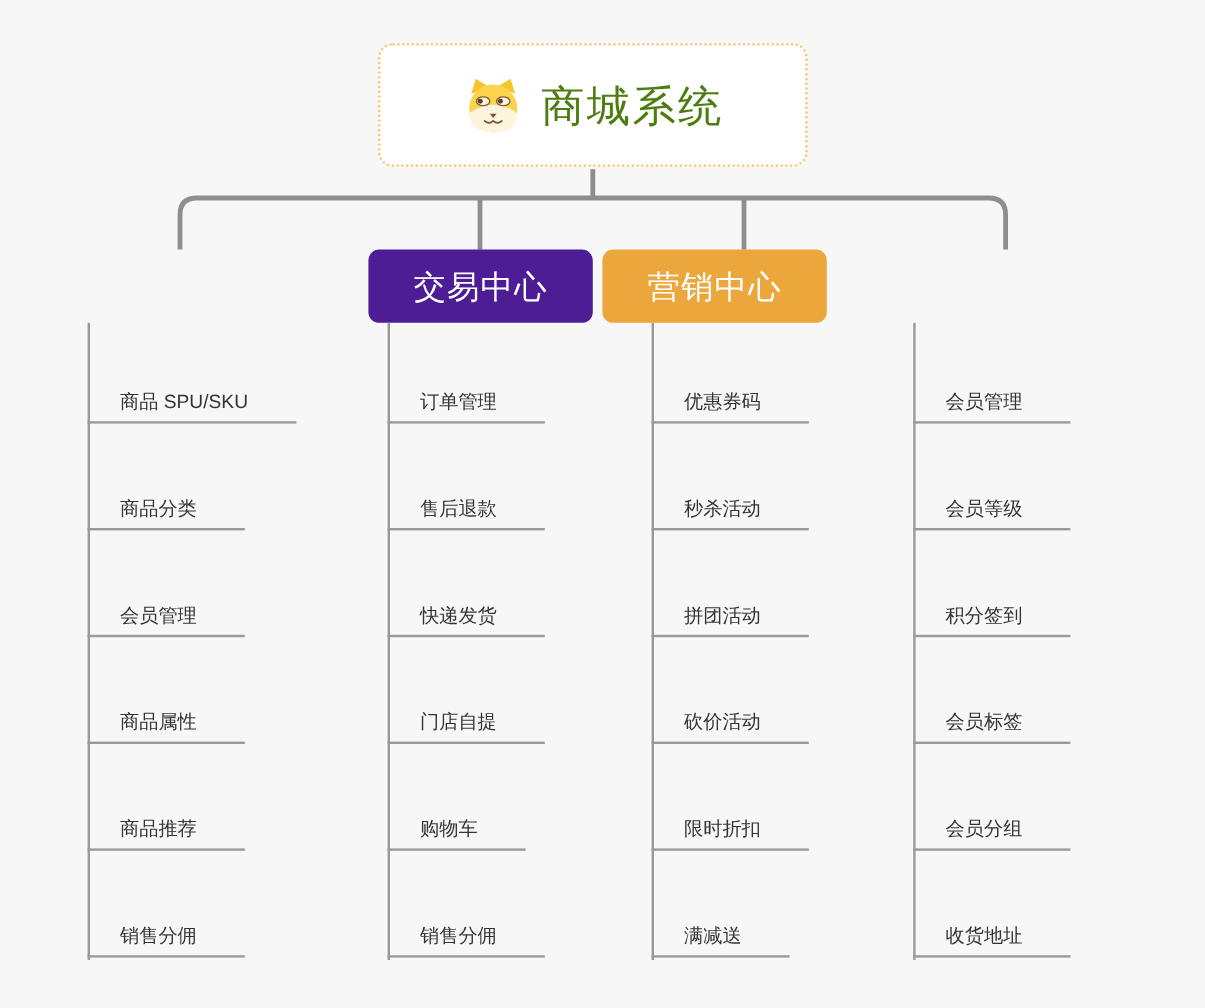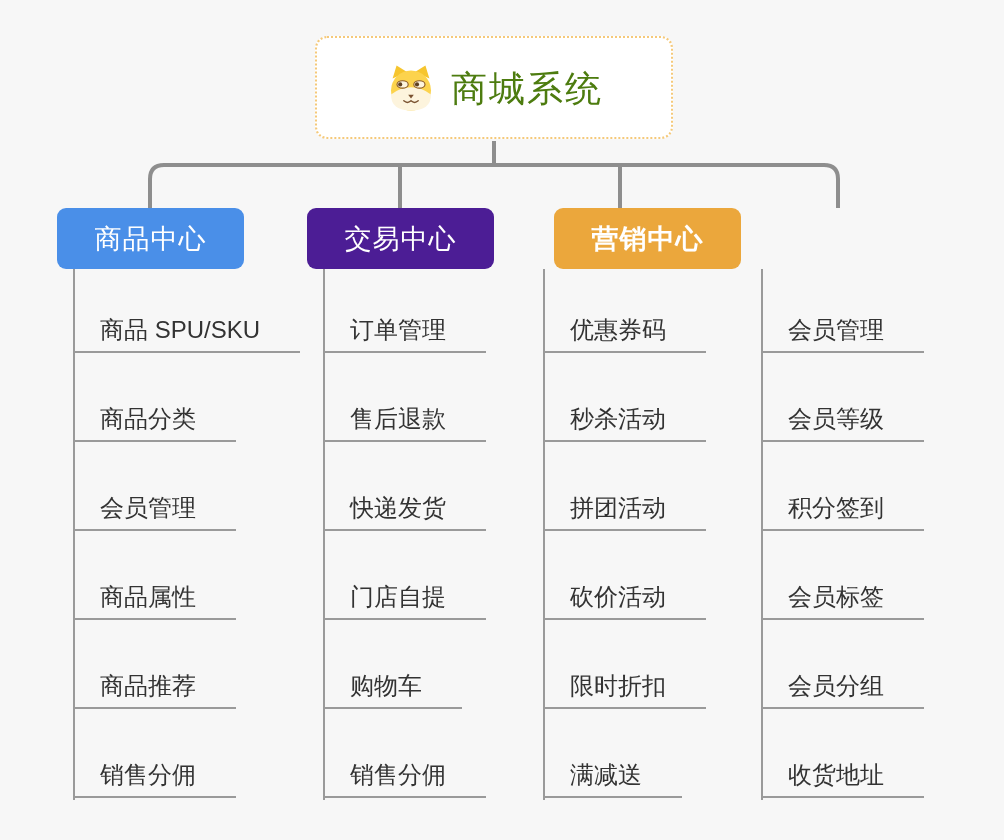--- a/index.html
+++ b/index.html
@@ -28,40 +28,40 @@
   
   .branch-header{
     position:absolute;top:208px;width:187px;height:61px;
     border-radius:9px;box-sizing:border-box;
     display:flex;align-items:center;justify-content:center;
     color:#ffffff;font-size:27px;letter-spacing:1px;
     cursor:pointer;
   }
   .bh-1{left:57px;background:#4a8fe8;}
   .bh-2{left:307px;background:#ec5b56;}
-  .bh-3{left:554px;background:#eba73c;font-weight:bold;}
+  .bh-3{left:502px;background:#eba73c;}
   .bh-4{left:745px;background:#6cc04a;}
 
   
   .column{position:absolute;top:269px;width:0;height:531px;}
   .col-1{left:73px;}
   .col-2{left:323px;}
   .col-3{left:543px;}
   .col-4{left:761px;}
   .vline{
     position:absolute;left:0;top:0;width:2px;height:531px;
     background:#9a9a9a;
   }
   .leaf{
     position:absolute;left:0;height:46px;box-sizing:border-box;
     padding:0 40px 5px 27px;
     border-bottom:2px solid #9a9a9a;
     display:flex;align-items:flex-end;
     white-space:nowrap;
-    font-size:24px;color:#333333;
+    font-size:16px;color:#333333;
     cursor:pointer;
   }
   .leaf-1{top:38px;}
   .leaf-2{top:127px;}
   .leaf-3{top:216px;}
   .leaf-4{top:305px;}
   .leaf-5{top:394px;}
   .leaf-6{top:483px;}
 </style>
 </head>
@@ -87,23 +87,20 @@
       <ellipse cx="21.5" cy="25.5" rx="7" ry="4.6" fill="#fdf4dd" stroke="#8a5a2a" stroke-width="1.4"></ellipse>
       <ellipse cx="42.5" cy="25.5" rx="7" ry="4.6" fill="#fdf4dd" stroke="#8a5a2a" stroke-width="1.4"></ellipse>
       <circle cx="18.5" cy="25.5" r="2.6" fill="#5f4021"></circle>
       <circle cx="39.5" cy="25.5" r="2.6" fill="#5f4021"></circle>
       <path d="M28.5 38.5 L35.5 38.5 L32 43 Z" fill="#7a5230"></path>
       <path d="M23 46 Q27.5 50 32 46 Q36.5 50 41 46" stroke="#7a5230" stroke-width="1.8" fill="none" stroke-linecap="round"></path>
     </svg>
     <span class="root-title">商城系统</span>
   </div>
 
-  <div class="branch-header bh-1" style="background: rgb(74, 143, 232);">
-    <span>商品中心</span>
-  </div>
   <div class="branch-header bh-2" style="background: #4c1d95;">
     <span>交易中心</span>
   </div>
   <div class="branch-header bh-3" style="background: rgb(235, 167, 60);">
     <span>营销中心</span>
   </div>
 
   <div class="column col-1">
     <div class="vline"></div>
     <div class="leaf leaf-1">

